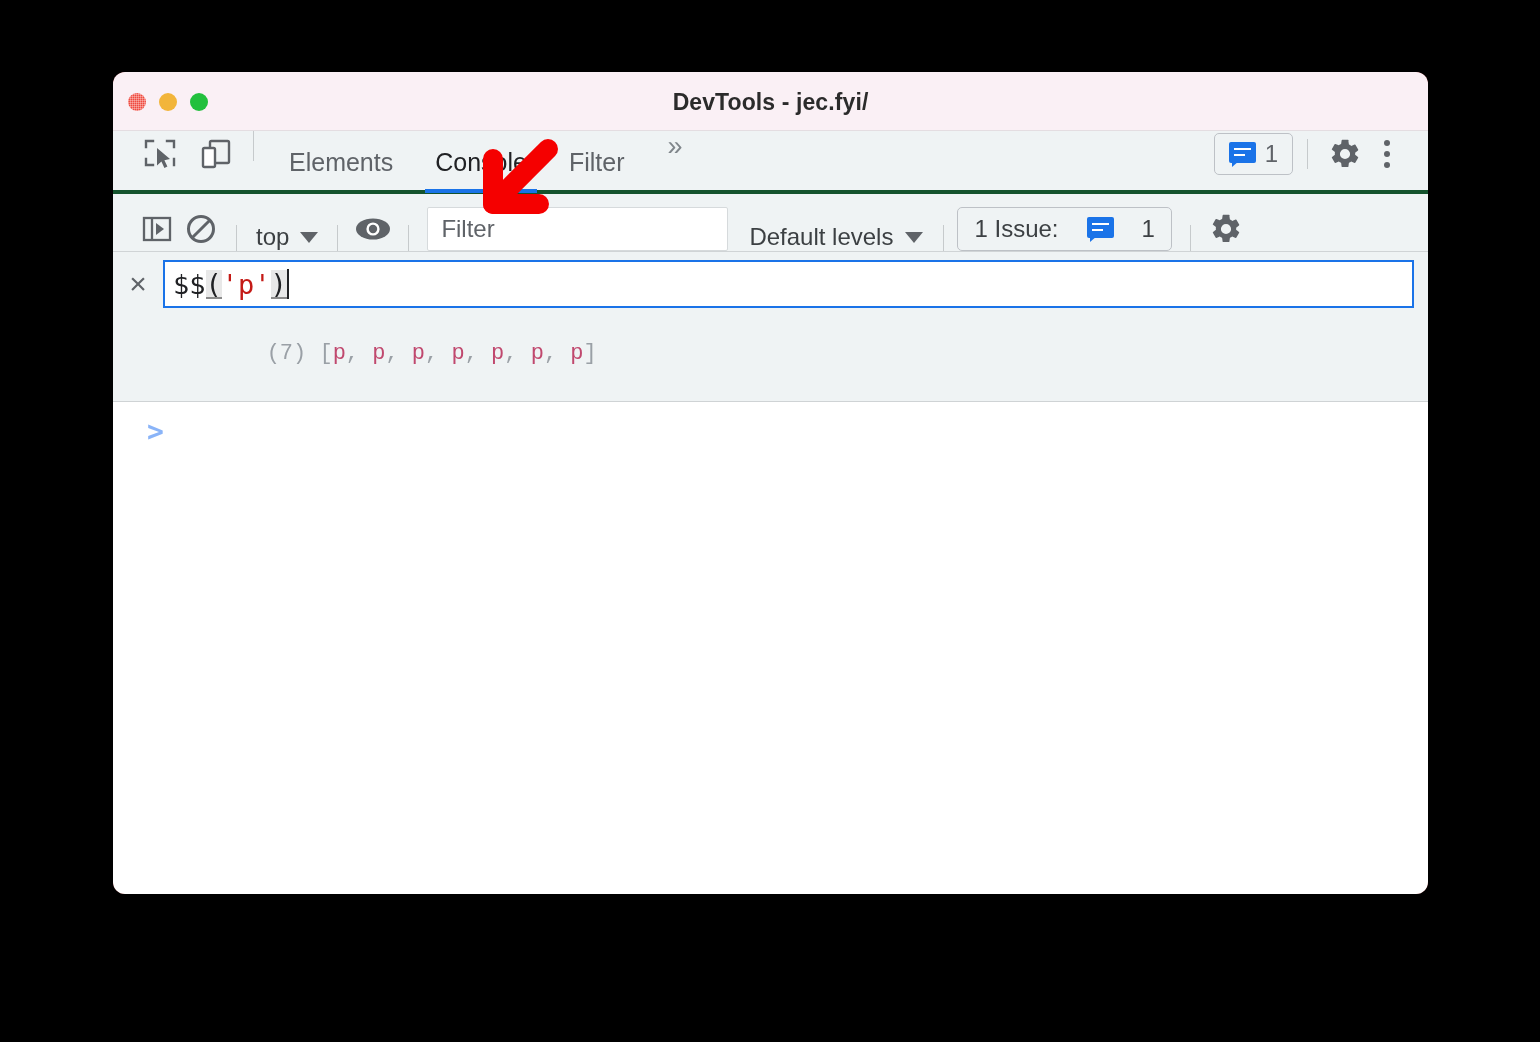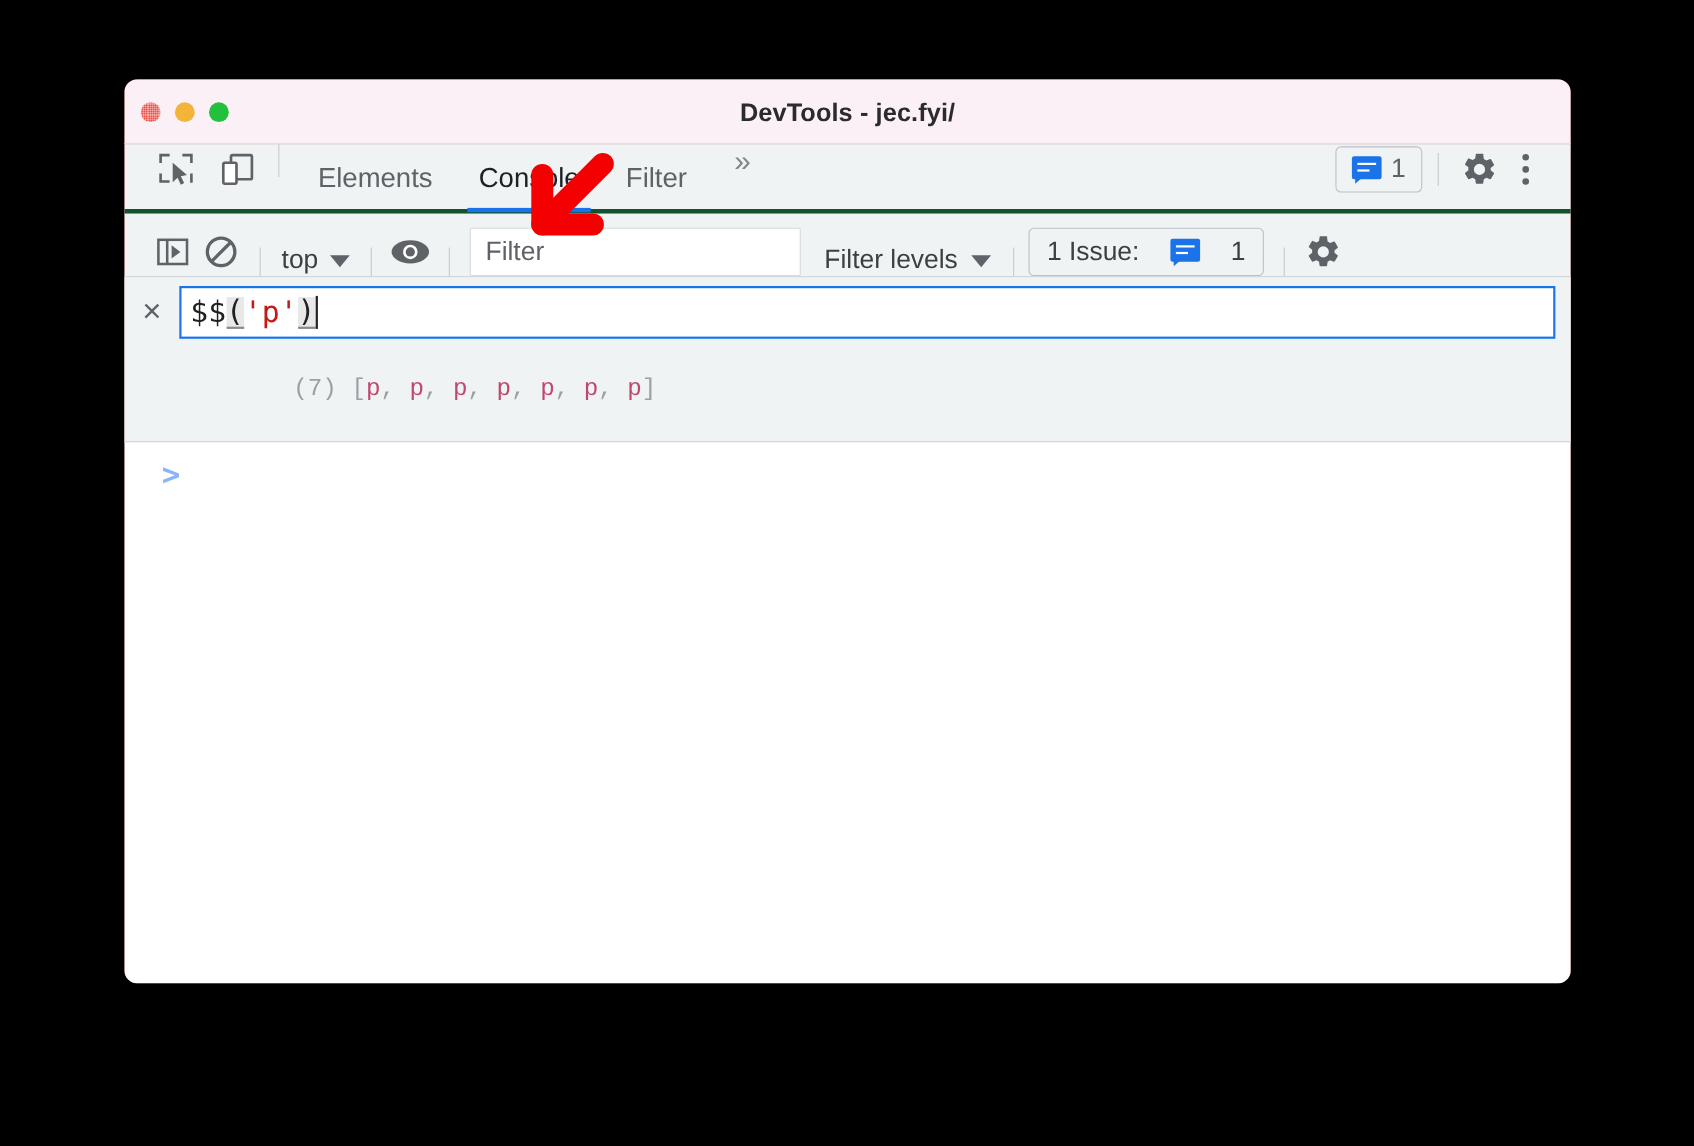--- a/index.html
+++ b/index.html
@@ -378,21 +378,21 @@
       </svg>
     </div>
 
     <span class="ct-sep"></span>
 
     <div id="filter-input">
       <span>Filter</span>
     </div>
 
     <div id="levels">
-      <span>Filter levels</span>
+      <span>Default levels</span>
       <span class="caret"></span>
     </div>
 
     <span class="ct-sep" style="margin-left:20px"></span>
 
     <div id="issues-btn">
       <span>1 Issue:</span>
       <span class="bubble">
         <span class="body"></span>
           <span class="tail"></span>

